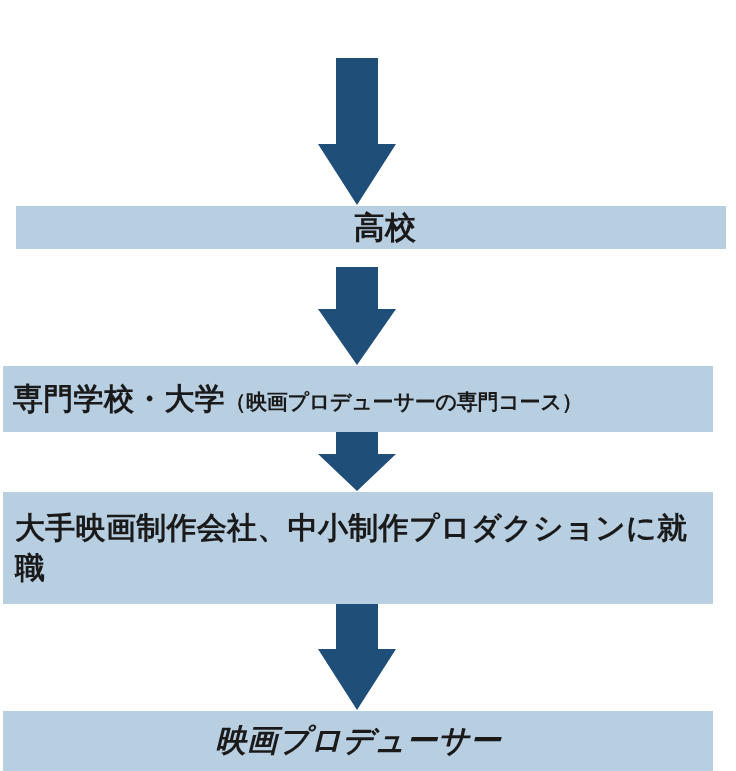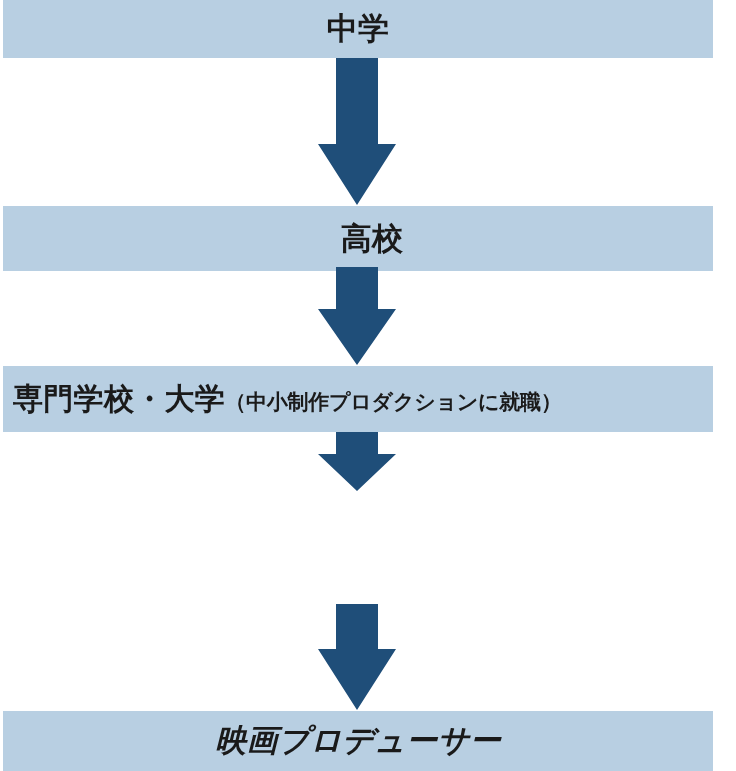--- a/index.html
+++ b/index.html
@@ -36,21 +36,21 @@
 
   .node-text {
     font-weight: bold;
     line-height: 1.28;
     letter-spacing: 0.01em;
     white-space: pre-wrap;
   }
 
   
   #node-0 { left: 3px;  top: 0px;   width: 710px; height: 58px;  }
-  #node-1 { left: 3px;  top: 206px; width: 710px; height: 65px; padding-left: 28px;  }
+  #node-1 { left: 16px;  top: 206px; width: 710px; height: 43px; padding-left: 28px;  }
   #node-2 { left: 3px;  top: 366px; width: 710px; height: 66px;  }
   #node-3 { left: 3px;  top: 492px; width: 710px; height: 112px; }
   #node-4 { left: 3px;  top: 711px; width: 710px; height: 60px;  }
 
   #node-0 .node-text { font-size: 31px; }
   #node-1 .node-text { font-size: 31px; }
   #node-2 { padding-left: 10px; padding-right: 8px; }
   #node-2 .node-text { font-size: 30px; }
   #node-2 .sub {
     font-size: 21px;
@@ -71,50 +71,50 @@
   #arrow-0 { left: 311px; top: 58px;  width: 92px; height: 148px; }
   #arrow-1 { left: 311px; top: 267px; width: 92px; height: 99px;  }
   #arrow-2 { left: 311px; top: 432px; width: 92px; height: 60px;  }
   #arrow-3 { left: 311px; top: 604px; width: 92px; height: 107px; }
 </style>
 </head>
 <body>
 
 <div id="flowchart">
 
-  <div class="node center" id="node-0">
-    <span class="node-text">中学</span>
-  </div>
 
   <div class="arrow" id="arrow-0">
     <svg viewBox="0 0 92 148" width="92" height="148" preserveAspectRatio="none" aria-hidden="true">
       <polygon points="25,0 67,0 67,86 85,86 46,147 7,86 25,86" fill="#1f4e79"></polygon>
     </svg>
   </div>
 
   <div class="node center" id="node-1">
     <span class="node-text">高校</span>
   </div>
 
   <div class="arrow" id="arrow-1">
     <svg viewBox="0 0 92 99" width="92" height="99" preserveAspectRatio="none" aria-hidden="true">
       <polygon points="25,0 67,0 67,42 85,42 46,98 7,42 25,42" fill="#1f4e79"></polygon>
     </svg>
   </div>
 
   <div class="node left" id="node-2">
-    <span class="node-text"><span>専門学校・大学</span><span class="sub">（中小制作プロダクションに就職）</span></span>
+    <span class="node-text"><span>専門学校・大学</span><span class="sub">（映画プロデューサーの専門コース）</span></span>
   </div>
 
   <div class="arrow" id="arrow-2">
     <svg viewBox="0 0 92 60" width="92" height="60" preserveAspectRatio="none" aria-hidden="true">
       <polygon points="25,0 67,0 67,22 85,22 46,59 7,22 25,22" fill="#1f4e79"></polygon>
     </svg>
   </div>
 
+  <div class="node left" id="node-3">
+    <span class="node-text">大手映画制作会社、中小制作プロダクションに就職</span>
+  </div>
 
   <div class="arrow" id="arrow-3">
     <svg viewBox="0 0 92 107" width="92" height="107" preserveAspectRatio="none" aria-hidden="true">
       <polygon points="25,0 67,0 67,45 85,45 46,106 7,45 25,45" fill="#1f4e79"></polygon>
     </svg>
   </div>
 
   <div class="node center" id="node-4">
     <span class="node-text">映画プロデューサー</span>
   </div>

